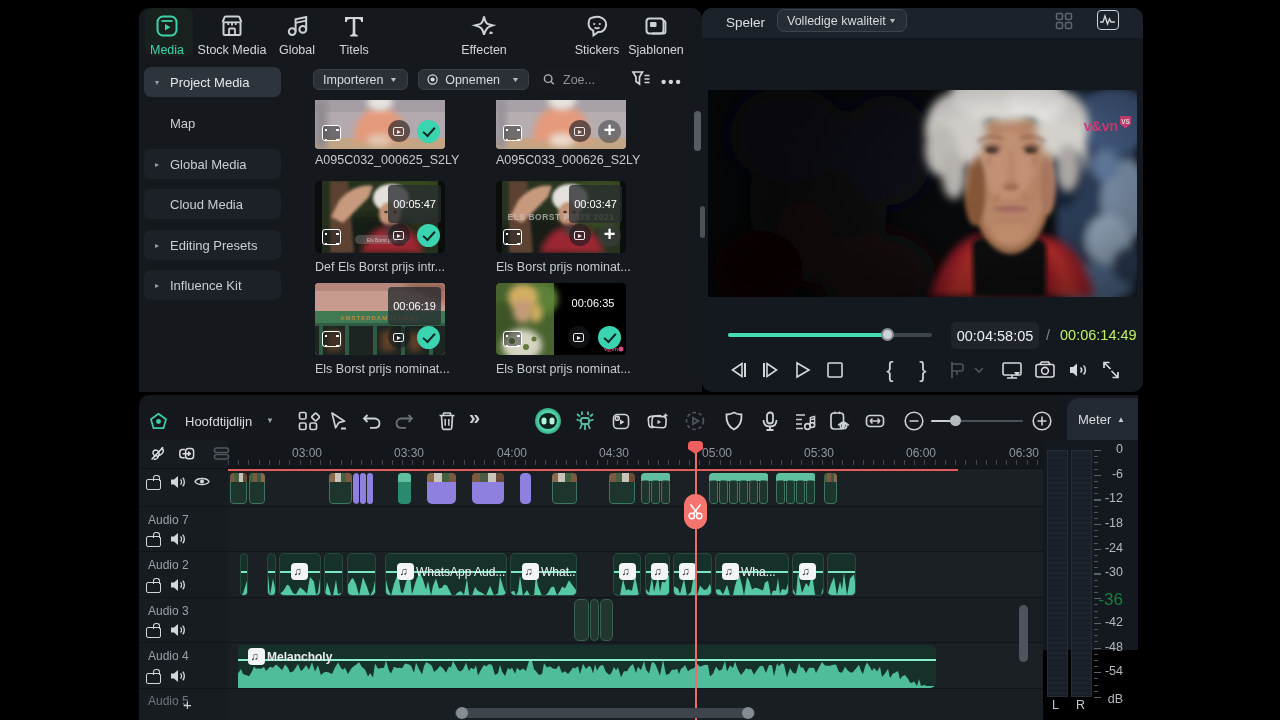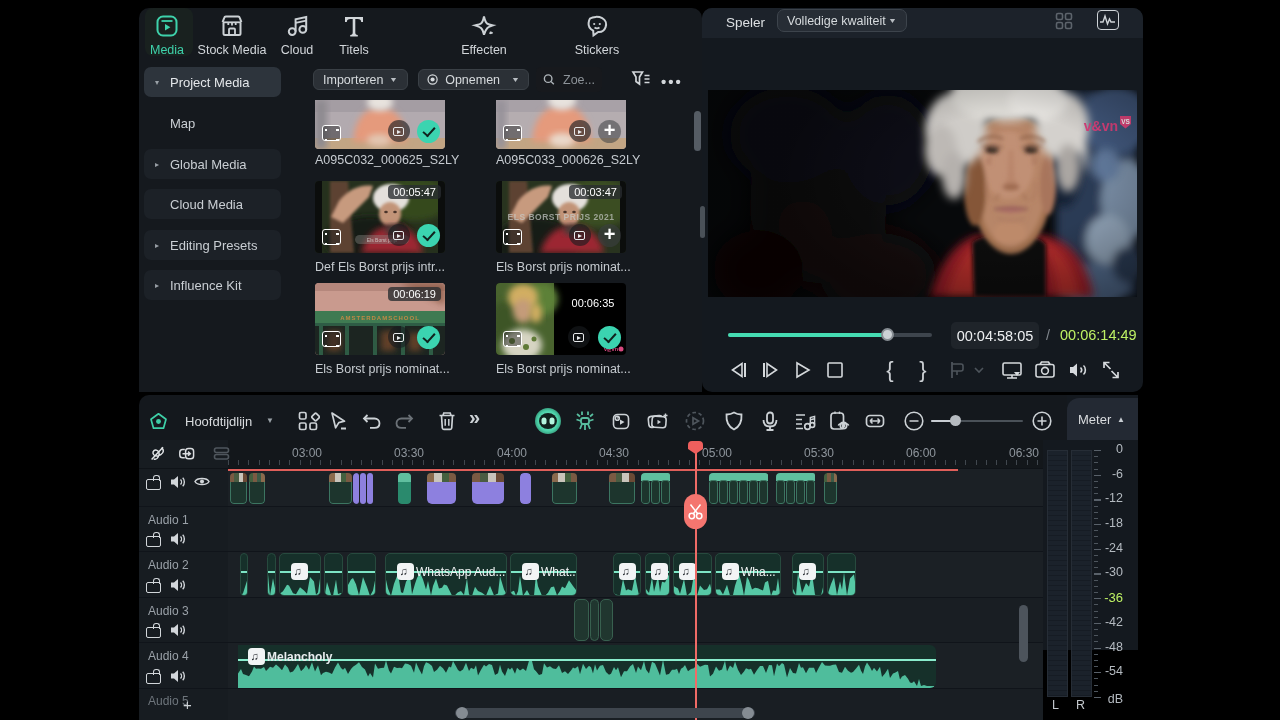--- a/index.html
+++ b/index.html
@@ -11,21 +11,21 @@
   .tab { position:absolute; top:5px; width:96px; height:44px; display:flex; flex-direction:column;
     align-items:center; justify-content:space-between; color:#d2d6da; font-size:12.5px; }
   .tab span { display:block; line-height:13px; }
   .sbtn { position:absolute; left:5px; width:137px; height:30px; border-radius:7px;
     color:#c9ced3; font-size:13px; display:flex; align-items:center; }
   .sbtn .car { width:26px; text-align:center; font-size:8px; color:#9aa1a7; }
   .caret { display:inline-block; font-size:9px; color:#b8bdc2; transform:scaleY(0.8); }
   .thumb { border-radius:4px; overflow:hidden; }
   .mlabel { position:absolute; color:#c6cbd0; font-size:12.5px; }
   .dur { position:absolute; top:4px; right:4px; background:rgba(40,44,48,0.78); color:#fff;
-    font-size:11px; padding:1px 5px; border-radius:4px; }
+    font-size:11px; padding:13px 5px; border-radius:4px; }
   .fbadge { position:absolute; left:7px; bottom:8px; width:19px; height:16px;
     background:rgba(30,32,34,0.45); border:1.6px solid #fff; border-radius:3px; }
   .fbadge::before { content:""; position:absolute; left:1.5px; top:2.5px; width:2.5px; height:8px;
     border-top:2px solid #fff; border-bottom:2px solid #fff; }
   .fbadge::after { content:""; position:absolute; right:1.5px; top:2.5px; width:2.5px; height:8px;
     border-top:2px solid #fff; border-bottom:2px solid #fff; }
   .proxy { position:absolute; right:35px; bottom:7px; width:22px; height:22px; border-radius:50%;
     background:rgba(25,28,30,0.62); }
   .proxy::before { content:""; position:absolute; left:5px; top:6.5px; width:9px; height:7px;
     border:1.5px solid #e8eaec; border-radius:2px; }
@@ -76,21 +76,21 @@
         </svg>
         <span>Media</span>
       </div>
     <div class="tab" style="left:110px;">
         <svg width="26" height="26" viewBox="0 0 26 26" fill="none" stroke="#ccd1d5" stroke-width="2">
           <circle cx="8.2" cy="18.6" r="3.4"></circle>
           <circle cx="18.8" cy="16.4" r="3.4"></circle>
           <path d="M11.6 18.6 L11.6 6.2 L22.2 4 L22.2 16.4"></path>
           <path d="M11.6 9.8 L22.2 7.6" stroke-width="1.8"></path>
         </svg>
-        <span>Cloud</span>
+        <span>Global</span>
       </div>
     <div class="tab" style="left:167px;">
         <svg width="26" height="26" viewBox="0 0 26 26" fill="#d2d6da" stroke="none">
           <path d="M4 4 L22 4 L22 9 L20.2 9 C20 6.8 19 6 16.6 6 L14.3 6 L14.3 19.6 C14.3 21.3 14.9 21.8 16.8 22 L16.8 23.4 L9.2 23.4 L9.2 22 C11.1 21.8 11.7 21.3 11.7 19.6 L11.7 6 L9.4 6 C7 6 6 6.8 5.8 9 L4 9 Z"></path>
         </svg>
         <span>Titels</span>
       </div>
     <div class="tab" style="left:297px;">
         <svg width="26" height="26" viewBox="0 0 26 26" fill="none" stroke="#ccd1d5" stroke-width="2">
           <path d="M13 3.5 C13.8 7.2 14.6 9.4 16.2 10.6 C17.8 11.8 19.6 12 22 12.4 C19.6 13.4 17.7 13.8 16.4 15 C15 16.3 14 18.4 13 21.8 C12.3 18.4 11.4 16.3 10 15 C8.6 13.7 6.7 13.3 4 12.4 C6.6 11.8 8.5 11.6 10 10.5 C11.5 9.4 12.3 7 13 3.5 Z"></path>
@@ -99,20 +99,28 @@
         <span>Effecten</span>
       </div>
     <div class="tab" style="left:410px;">
         <svg width="26" height="26" viewBox="0 0 26 26" fill="none" stroke="#ccd1d5" stroke-width="2">
           <path d="M6 5.5 C9 3.6 14.5 3.2 18.2 5.2 C21.8 7.1 22.8 10.9 21.6 14.2 C20.5 17.3 17.8 19.3 14.2 19 L9.5 22.4 L9.2 17.6 C6 16 4.2 13.1 4.6 9.9 C4.8 8.1 5.1 6.9 6 5.5 Z"></path>
           <circle cx="10.2" cy="11" r="1.1" fill="#ccd1d5" stroke="none"></circle>
           <circle cx="15.8" cy="11" r="1.1" fill="#ccd1d5" stroke="none"></circle>
           <path d="M10.5 14.5 C12 15.6 14 15.6 15.5 14.5" stroke-width="1.7"></path>
         </svg>
         <span>Stickers</span>
+      </div>
+    <div class="tab" style="left:469px;">
+        <svg width="26" height="26" viewBox="0 0 26 26" fill="none" stroke="#ccd1d5" stroke-width="2">
+          <rect x="3.5" y="5.5" width="17" height="15" rx="3"></rect>
+          <path d="M20.5 8 L21 8 A1.5 1.5 0 0 1 22.5 9.5 L22.5 19 A1.5 1.5 0 0 1 21 20.5 L9 20.5" stroke-width="1.8"></path>
+          <rect x="7" y="9" width="6.5" height="5" rx="1" fill="#ccd1d5" stroke="none"></rect>
+        </svg>
+        <span>Sjablonen</span>
       </div>
   </div>
 
   <div class="abs" id="sidebar" style="left:139px; top:56px; width:148px; height:336px;">
     <div class="sbtn" style="top:11px; background:#2d343c; color:#e4e7ea;"><span class="car">▾</span>Project Media</div>
     <div class="sbtn" style="top:52px;"><span class="car"></span>Map</div>
     <div class="sbtn" style="top:93px; background:#1c2127;"><span class="car">▸</span>Global Media</div>
     <div class="sbtn" style="top:133px; background:#1c2127;"><span class="car"></span>Cloud Media</div>
     <div class="sbtn" style="top:174px; background:#1c2127;"><span class="car">▸</span>Editing Presets</div>
     <div class="sbtn" style="top:214px; background:#1c2127;"><span class="car">▸</span>Influence Kit</div>
@@ -611,21 +619,21 @@
           <path d="M10.5 4.5 C11.8 5.8 11.8 8.2 10.5 9.5 M12.7 2.8 C14.9 4.8 14.9 9.2 12.7 11.2" stroke="#d2d6da" stroke-width="1.4" fill="none"></path>
         </svg>
       </div>
     <div class="abs" style="left:55px; top:80px;">
         <svg width="16" height="13" viewBox="0 0 16 13">
           <path d="M1 6.5 C3 2.5 13 2.5 15 6.5 C13 10.5 3 10.5 1 6.5 Z" fill="none" stroke="#d2d6da" stroke-width="1.5"></path>
           <circle cx="8" cy="6.5" r="2" fill="#d2d6da"></circle>
         </svg>
       </div>
 
-    <div class="tname" style="top:118px;">Audio 1</div>
+    <div class="tname" style="top:118px;">Audio 7</div>
       <div class="lock" style="left:7px; top:137px;"></div>
       <div class="abs" style="left:31px; top:137px;">
         <svg width="16" height="14" viewBox="0 0 16 14">
           <path d="M1 4.5 L4 4.5 L8 1 L8 13 L4 9.5 L1 9.5 Z" fill="#d2d6da"></path>
           <path d="M10.5 4.5 C11.8 5.8 11.8 8.2 10.5 9.5 M12.7 2.8 C14.9 4.8 14.9 9.2 12.7 11.2" stroke="#d2d6da" stroke-width="1.4" fill="none"></path>
         </svg>
       </div>
     <div class="tname" style="top:163px;">Audio 2</div>
       <div class="lock" style="left:7px; top:183px;"></div>
       <div class="abs" style="left:31px; top:183px;">
@@ -820,21 +828,21 @@
           <div style="position:absolute;left:0;right:0;top:17px;height:1.6px;background:#7de5c5;"></div>
           <div class="anote" style="left:5px;"></div>
         </div>
       <div class="aclip" style="left:534px; width:39px;">
           <svg width="39" height="43" viewBox="0 0 39 43" style="position:absolute;left:0;top:0;">
             <path d="M0 43 L0 32.3 L4 34.6 L6 40.1 L10 24.7 L13 41.9 L17 38.0 L20 20.1 L23 41.8 L26 31.5 L30 36.1 L33 35.2 L36 29.8 L39 43 Z" fill="#56c8a5"></path>
           </svg>
           <div style="position:absolute;left:0;right:0;top:17px;height:1.6px;background:#7de5c5;"></div>
           <div class="anote" style="left:5px;"></div>
         </div>
-      <div class="aclip" style="left:576px; width:66px;">
+      <div class="aclip" style="left:576px; width:74px;">
           <svg width="74" height="43" viewBox="0 0 74 43" style="position:absolute;left:0;top:0;">
             <path d="M0 43 L0 35.4 L4 35.4 L7 40.4 L11 30.7 L14 41.5 L17 41.0 L19 31.7 L23 19.7 L26 30.9 L28 41.7 L31 22.7 L33 26.2 L36 35.6 L39 33.7 L42 34.2 L44 35.2 L47 36.4 L49 28.4 L52 26.8 L55 41.9 L57 36.5 L60 36.8 L62 23.9 L64 40.0 L66 34.9 L70 36.1 L73 26.2 L74 43 Z" fill="#56c8a5"></path>
           </svg>
           <div style="position:absolute;left:0;right:0;top:17px;height:1.6px;background:#7de5c5;"></div>
           <div class="anote" style="left:6px;"></div>
           <div style="position:absolute;left:25px;top:11px;color:#f2f4f5;font-size:12px;white-space:nowrap;">Wha...</div>
         </div>
       <div class="aclip" style="left:653px; width:32px;">
           <svg width="32" height="43" viewBox="0 0 32 43" style="position:absolute;left:0;top:0;">
             <path d="M0 43 L0 34.8 L3 41.0 L5 18.5 L9 39.0 L13 28.9 L16 32.7 L19 19.2 L22 40.7 L25 41.7 L28 41.6 L31 29.2 L32 43 Z" fill="#56c8a5"></path>
@@ -889,21 +897,21 @@
     <div class="abs" style="left:4px; top:55px; width:21px; height:247px; background:repeating-linear-gradient(180deg, #1b222b 0 4px, #161c24 4px 5px); border:1px solid #262d36;"></div>
     <div class="abs" style="left:28px; top:55px; width:21px; height:247px; background:repeating-linear-gradient(180deg, #1b222b 0 4px, #161c24 4px 5px); border:1px solid #262d36;"></div>
     <div class="abs" style="left:51px; top:55px; width:4px; height:248px; background:repeating-linear-gradient(180deg, #4d555d 0 1px, transparent 1px 6.175px);"></div>
     <div class="abs" style="left:51px; top:55px; width:7px; height:248px; background:repeating-linear-gradient(180deg, #59616a 0 1.2px, transparent 1.2px 24.7px);"></div>
     <div style="position:absolute;left:54px;top:47px;width:26px;text-align:right;color:#b4bac0;font-size:12.5px;">0</div>
       <div style="position:absolute;left:54px;top:72px;width:26px;text-align:right;color:#b4bac0;font-size:12.5px;">-6</div>
       <div style="position:absolute;left:54px;top:96px;width:26px;text-align:right;color:#b4bac0;font-size:12.5px;">-12</div>
       <div style="position:absolute;left:54px;top:121px;width:26px;text-align:right;color:#b4bac0;font-size:12.5px;">-18</div>
       <div style="position:absolute;left:54px;top:146px;width:26px;text-align:right;color:#b4bac0;font-size:12.5px;">-24</div>
       <div style="position:absolute;left:54px;top:170px;width:26px;text-align:right;color:#b4bac0;font-size:12.5px;">-30</div>
-      <div style="position:absolute;left:54px;top:195px;width:26px;text-align:right;color:#bef264;font-size:13px;">-36</div>
+      <div style="position:absolute;left:54px;top:195px;width:26px;text-align:right;color:#15803d;font-size:17px;">-36</div>
       <div style="position:absolute;left:54px;top:220px;width:26px;text-align:right;color:#b4bac0;font-size:12.5px;">-42</div>
       <div style="position:absolute;left:54px;top:245px;width:26px;text-align:right;color:#b4bac0;font-size:12.5px;">-48</div>
       <div style="position:absolute;left:54px;top:269px;width:26px;text-align:right;color:#b4bac0;font-size:12.5px;">-54</div>
       <div style="position:absolute;left:54px;top:297px;width:26px;text-align:right;color:#b4bac0;font-size:12.5px;">dB</div>
     <div class="abs" style="left:9px; top:303px; color:#c3c8cd; font-size:12.5px;">L</div>
     <div class="abs" style="left:33px; top:303px; color:#c3c8cd; font-size:12.5px;">R</div>
   </div>
 
   <div class="abs" style="left:700px; top:206px; width:5px; height:32px; background:#4a5158; border-radius:3px;"></div>
 

